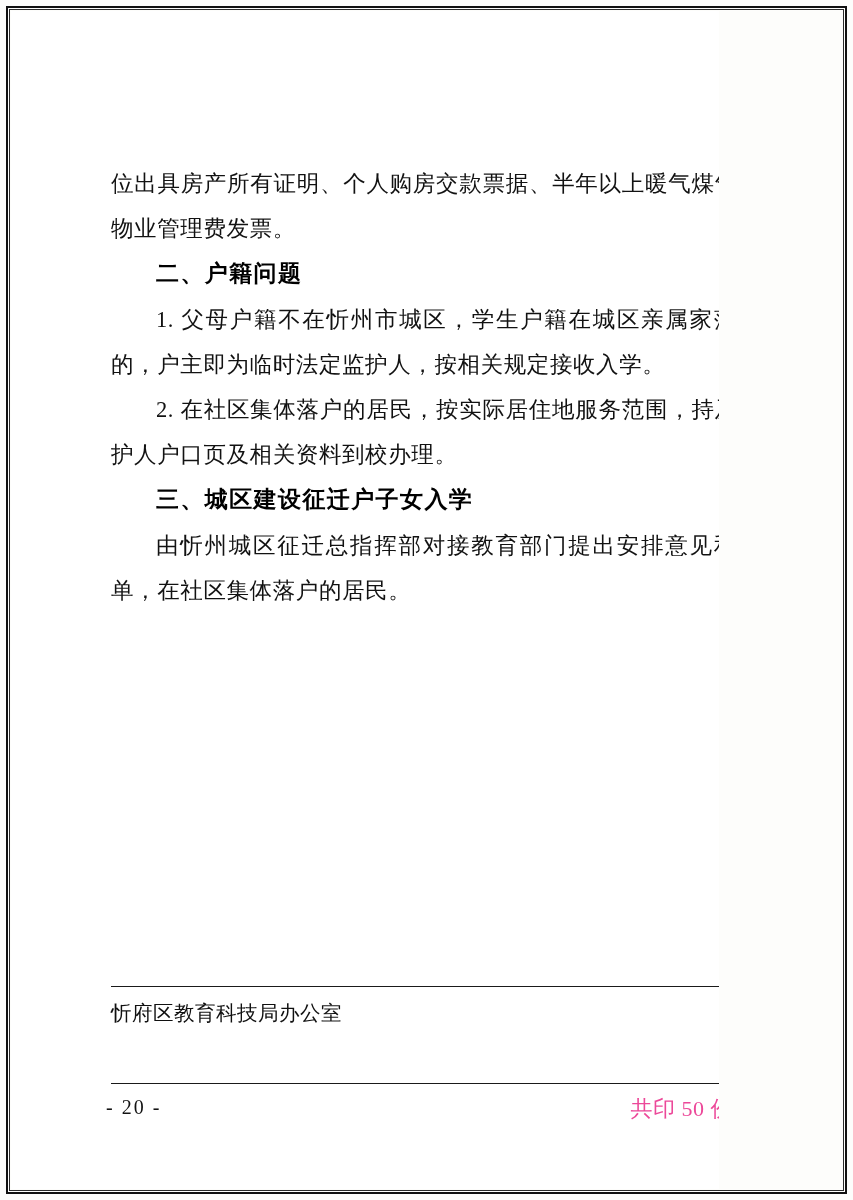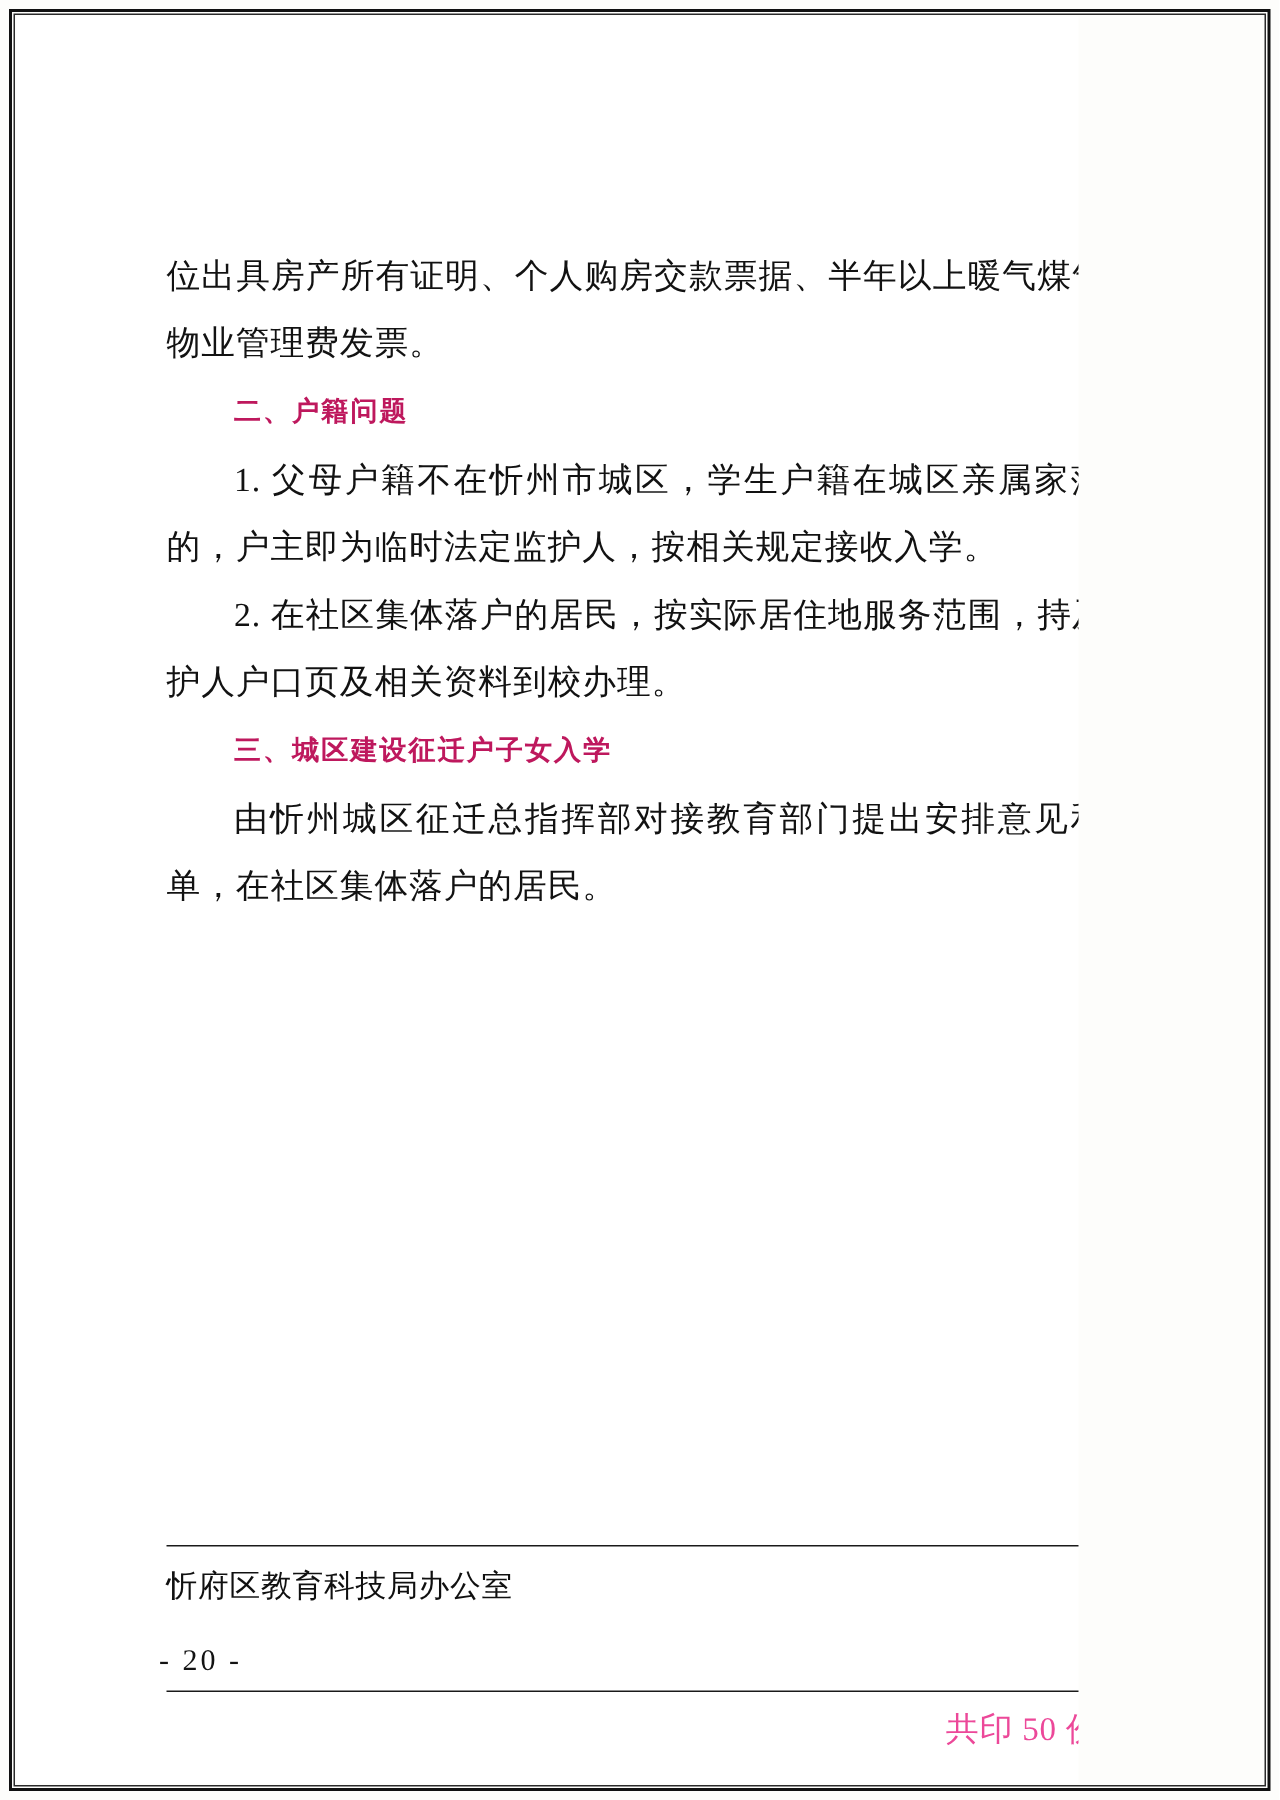--- a/index.html
+++ b/index.html
@@ -57,33 +57,33 @@
     color: #121212;
     letter-spacing: 0.6px;
     text-align: justify;
     margin: 0 0 0 0;
     font-family: "Liberation Serif", "DejaVu Serif", serif;
   }
   .para.indent {
     text-indent: 45px;
   }
   .heading {
-    font-size: 18px;
+    font-size: 23px;
     line-height: 46px;
-    color: #be185d;
+    color: #000000;
     font-weight: bold;
     letter-spacing: 1.4px;
     text-indent: 45px;
     margin: 0;
-    font-family: Liberation Sans, sans-serif;
+    font-family: Liberation Serif, serif;
   }
   .footer {
     position: absolute;
     left: 100px;
-    top: 1019px;
+    top: 975px;
     width: 640px;
   }
   .rule {
     width: 100%;
     height: 0;
     border-top: 1.6px solid #1a1a1a;
   }
   .rule.second {
     margin-top: 52px;
     border-top: 1.4px solid #1a1a1a;

